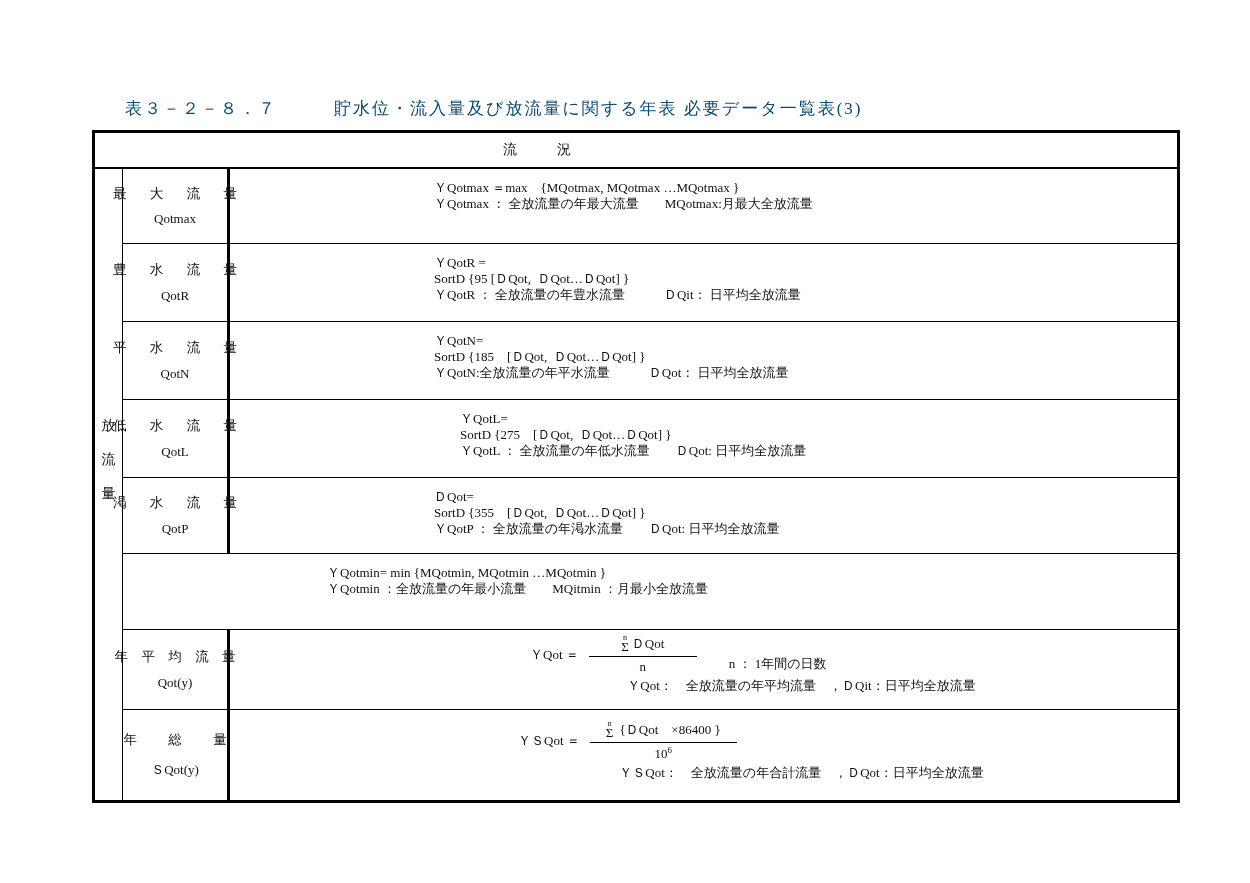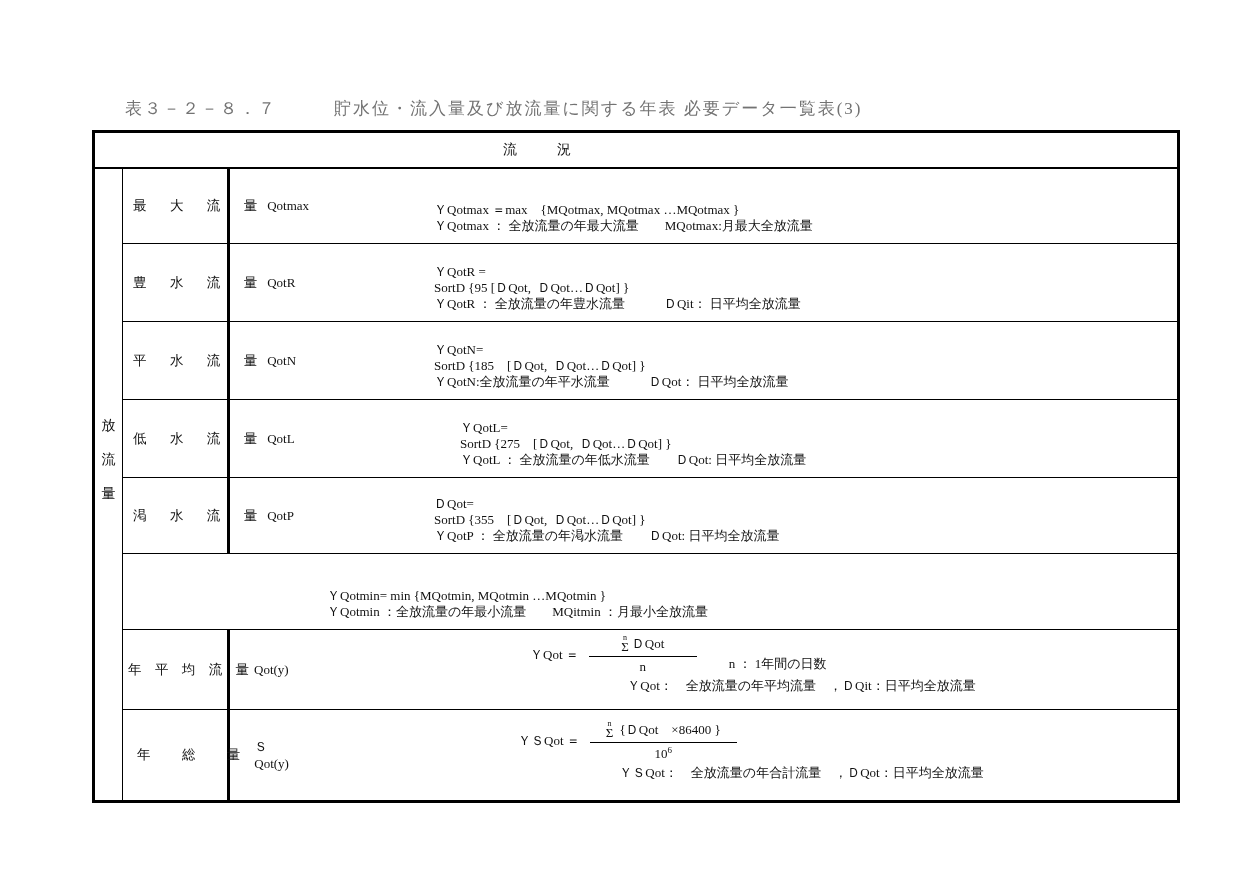--- a/index.html
+++ b/index.html
@@ -11,21 +11,21 @@
     font-family:"Liberation Serif","DejaVu Serif",serif;
     color:#111;
     overflow:hidden;
   }
   .doc-title {
     position:absolute;
     left:125px; top:97px;
     font-size:17px;
     letter-spacing:2px;
     white-space:pre;
-    color:#737373;
+    color:#0c4a6e;
   }
   .sheet-table {
     position:absolute;
     left:92px; top:130px;
     width:1088px;
     border:3px solid #000;
     background:#fff;
   }
   
   .hdr { display:flex; height:36px; border-bottom:2px solid #000;flex-direction:column; }
@@ -41,29 +41,29 @@
   .spine-col { width:28px; border-right:1px solid #000; position:relative; }
   .spine-text { position:absolute; left:0; right:0; top:240px; text-align:center; }
   .spine-text div { font-size:14px; line-height:34px; }
   .main-col { flex:1; display:flex; flex-direction:column; }
   .row { display:flex; border-bottom:1px solid #000; }
   .row:last-child { border-bottom:none; }
   .r1 { height:75px; } .r2 { height:78px; } .r3 { height:78px; } .r4 { height:78px;gap:26px; }
   .r5 { height:76px; } .r6 { height:76px; } .r7 { height:80px; } .r8 { height:90px; }
   .cell-label {
     width:107px; border-right:3px solid #000;
-    display:flex; flex-direction:row; align-items:center; justify-content:space-evenly;
+    display:flex; flex-direction:column; align-items:center; justify-content:space-evenly;
     padding:8px 0;
   }
   .row-name { font-size:13.5px; letter-spacing:10px; text-indent:10px; white-space:nowrap; }
   .r7 .row-name { letter-spacing:5px; text-indent:5px; }
   .r8 .row-name { letter-spacing:14px; text-indent:14px; }
   .row-symbol { font-size:13px; }
   .cell-formula {
-    flex:1; display:flex; flex-direction:column; justify-content:flex-end;
+    flex:1; display:flex; flex-direction:column; justify-content:flex-start;
     padding:11px 8px 10px 204px;
     font-size:13px;
   }
   .f-line { line-height:16px; white-space:pre; }
   .f-note { line-height:15px; white-space:pre; }
   
   .frac-cell { padding:4px 8px 8px 0; justify-content:flex-start; }
   .frac-line { display:flex; align-items:center; }
   .pl-300 { padding-left:300px; }
   .pl-288 { padding-left:288px; }

